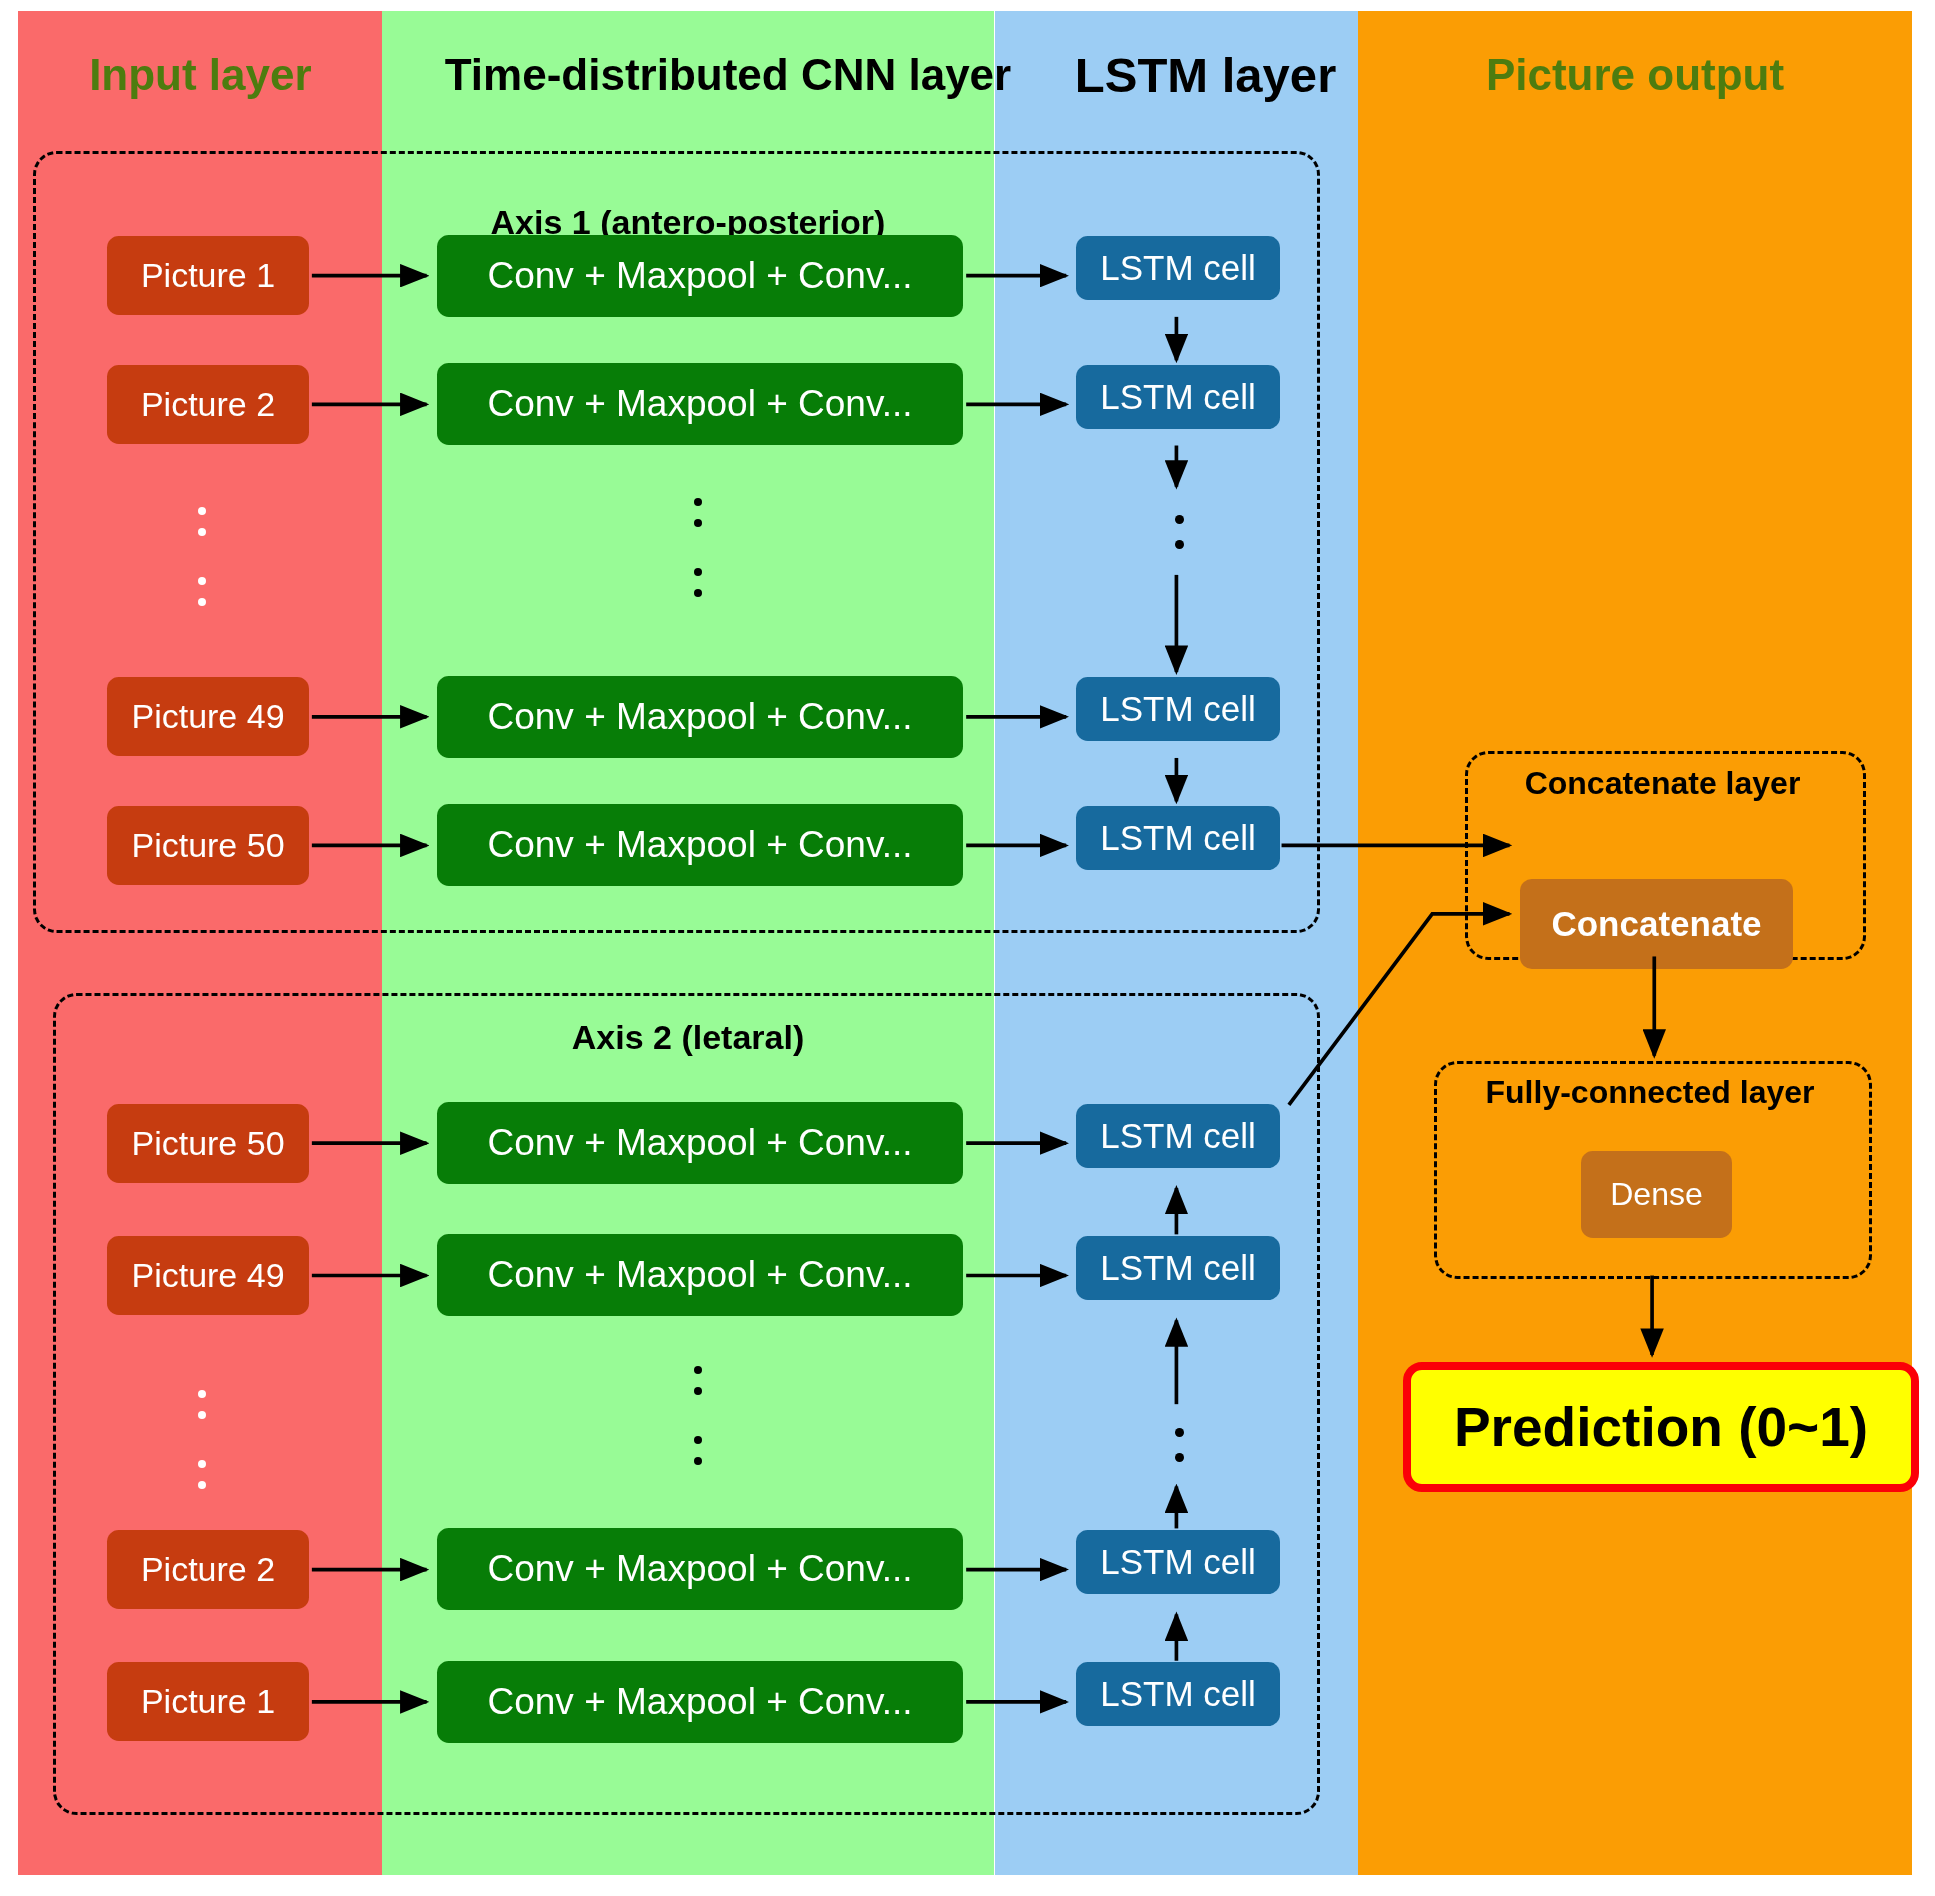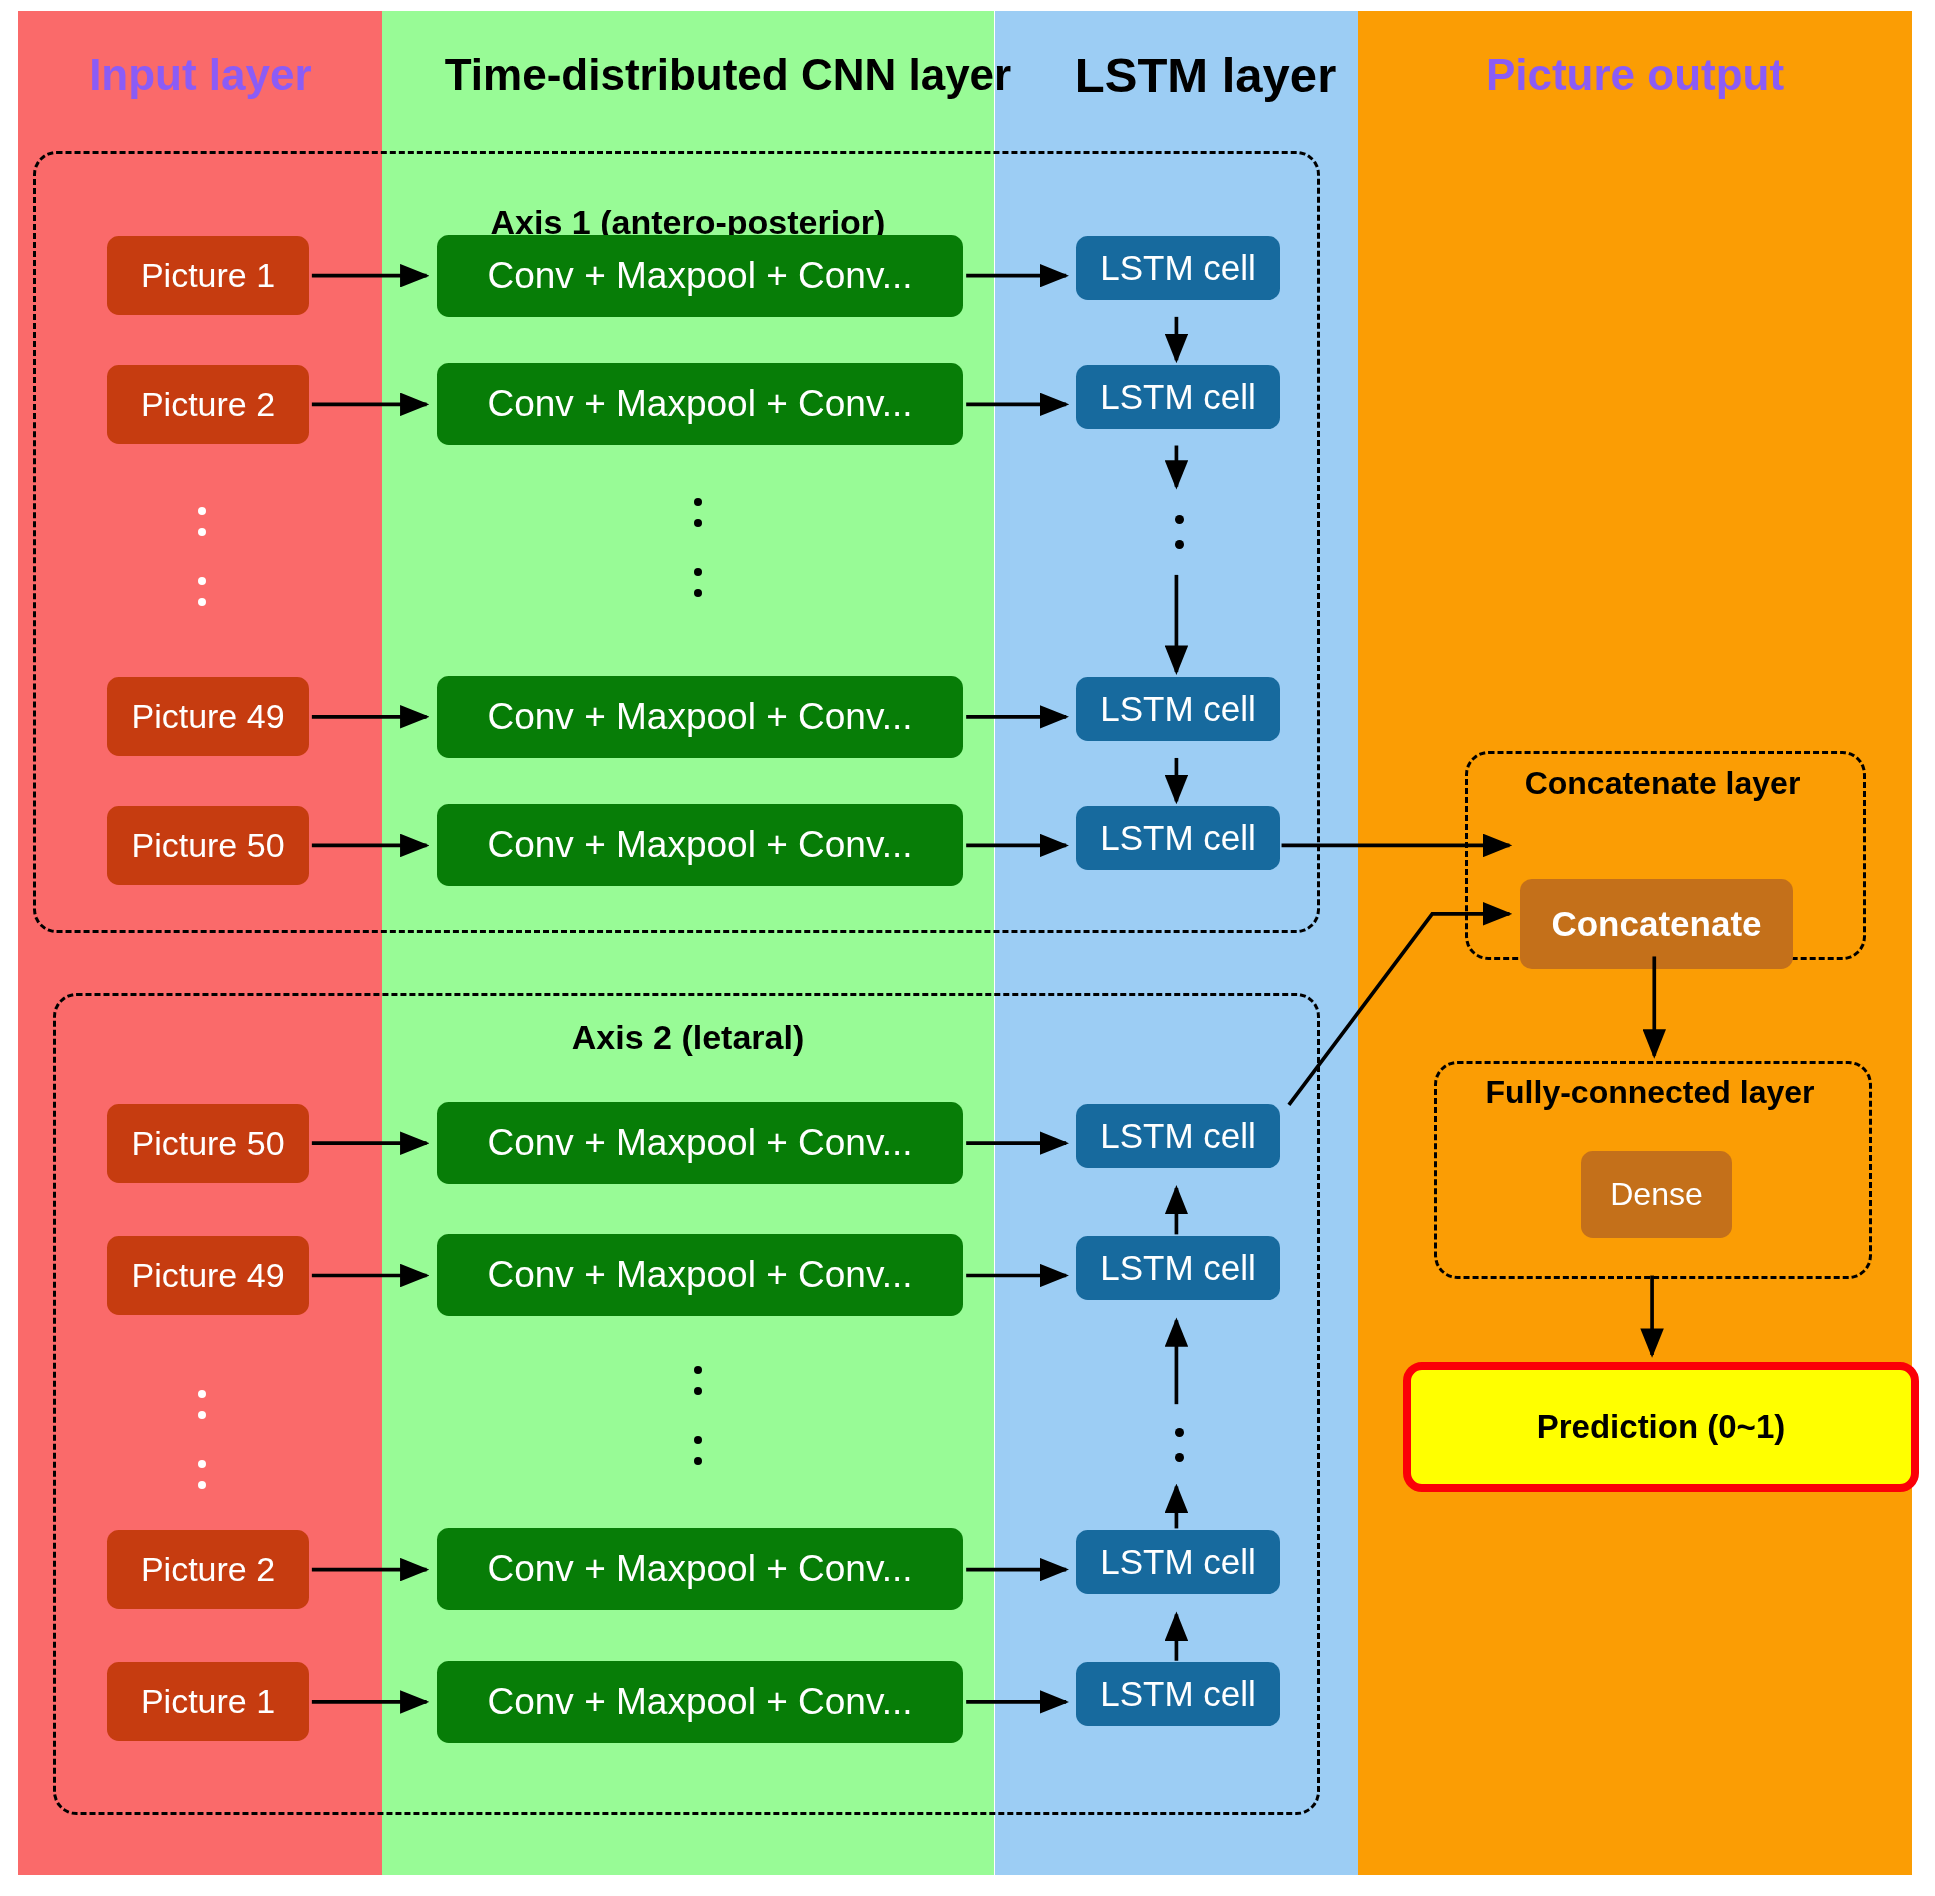--- a/index.html
+++ b/index.html
@@ -5,36 +5,36 @@
   html,body{margin:0;padding:0;background:#ffffff;}
   #canvas{position:relative;width:1936px;height:1896px;background:#ffffff;overflow:hidden;
           font-family:"Liberation Sans","DejaVu Sans",sans-serif;}
   .col{position:absolute;top:11px;height:1864px;}
   .col-input{left:18.4px;width:364px;background:#fa6a6a;}
   .col-cnn{left:382px;width:612px;background:#98fb96;}
   .col-lstm{left:995px;width:363px;background:#9ccdf4;}
   .col-out{left:1358px;width:554px;background:#fb9d04;}
   .hdr{position:absolute;top:51px;text-align:center;font-weight:bold;font-size:44px;line-height:1.1;}
   .hdr.big{font-size:49px;top:49px;padding-left:29px;}
-  .white{color:#8b5cf6;}
+  .white{color:#4d7c0f;}
   .black{color:#000000;}
   .dashed{position:absolute;border:3.7px dashed #000;border-radius:23.5px;background:transparent;}
   .grouptitle{position:absolute;text-align:center;font-weight:bold;font-size:34px;color:#000;}
   .node{position:absolute;display:flex;align-items:center;justify-content:center;
         color:#fff;border-radius:11.8px;white-space:nowrap;}
   .pic{left:107px;width:202px;height:79px;background:#c63c10;font-size:34px;}
   .cnn{left:437px;width:526px;height:82px;background:#077d07;font-size:37px;}
   .lstm{left:1076px;width:204px;height:64px;background:#176a9e;font-size:35px;}
   .btn{background:#c4701a;border-radius:11.8px;}
   .concat-btn{left:1520px;top:879px;width:273px;height:90px;font-size:35px;font-weight:bold;}
   .dense-btn{left:1581px;top:1151px;width:151px;height:87px;font-size:32px;}
   .prediction{position:absolute;left:1403px;top:1362px;width:500px;height:114px;
         background:#ffff00;border:8.8px solid #fb0007;border-radius:19px;
         display:flex;align-items:center;justify-content:center;
-        font-size:33px;font-weight:bold;color:#000;white-space:nowrap;}
+        font-size:55px;font-weight:bold;color:#000;white-space:nowrap;}
   .dots4 i,.dots2 i{display:block;width:8px;height:8px;border-radius:50%;background:#000;margin:0 auto;}
   .dots4,.dots2{position:absolute;width:14.7px;}
   .dots4 i+i{margin-top:13.2px;}
   .dots4 i:nth-child(3){margin-top:41px;}
   .dots2 i{width:8.8px;height:8.8px;}
   .dots2 i+i{margin-top:16px;}
   .dots-white i{background:#fff !important;}
   svg.overlay{position:absolute;left:0;top:0;pointer-events:none;}
   .arrow{stroke:#000;stroke-width:5;fill:none;marker-end:url(#ah);}
 </style>

